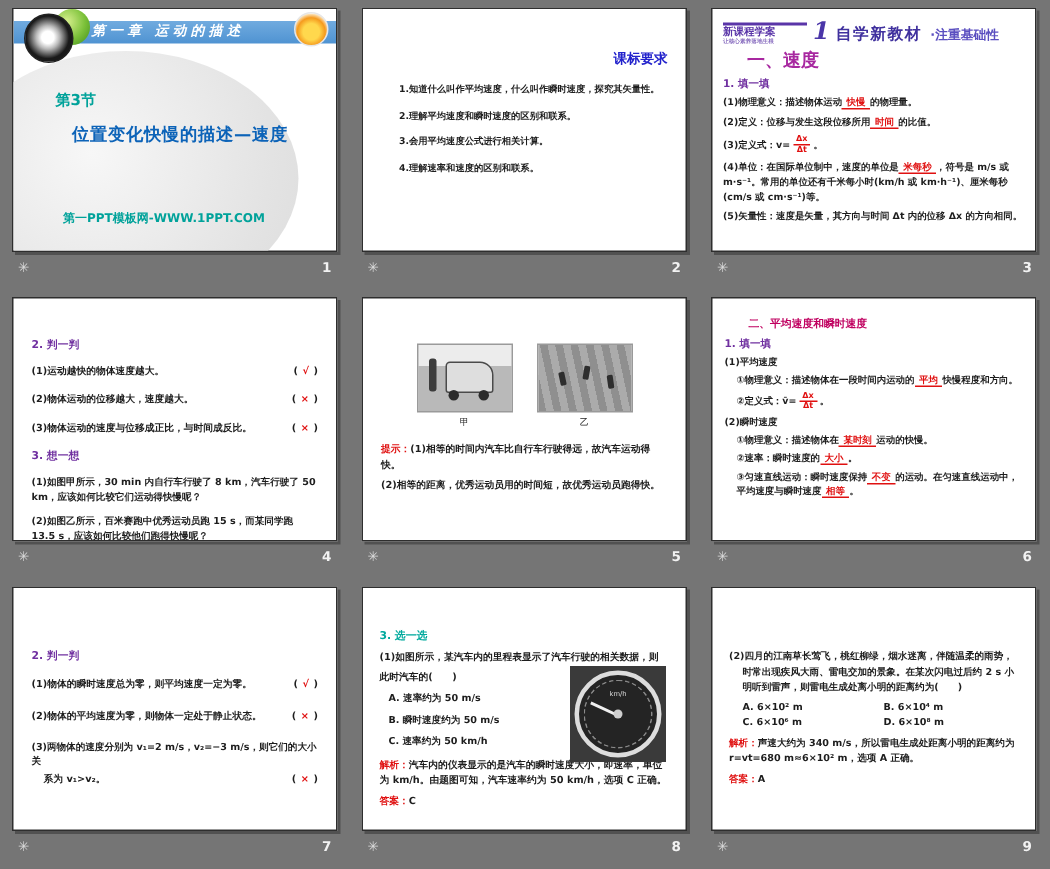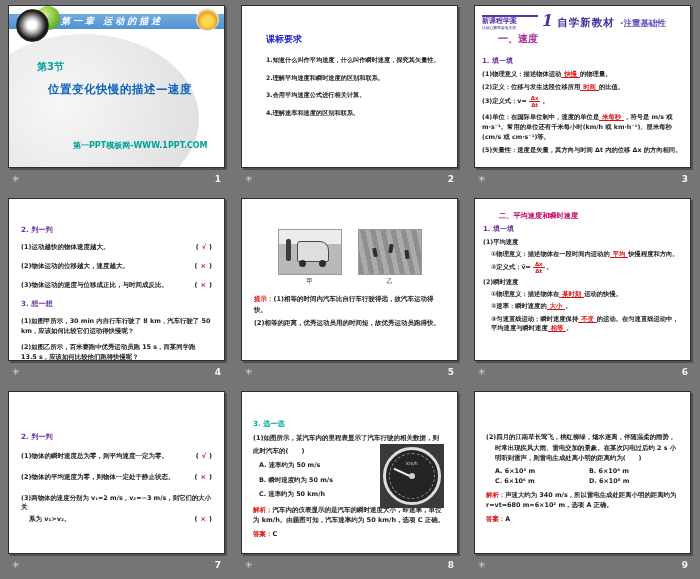--- a/index.html
+++ b/index.html
@@ -31,37 +31,37 @@
   .s1 .banner{position:absolute;top:8px;left:0;right:0;height:15px;background:linear-gradient(#71abdf,#4f93d2);
               color:#fff;font-size:9px;line-height:15px;padding-left:52px;letter-spacing:3px;font-style:italic;}
   .s1 .leaf{position:absolute;top:0;left:27px;width:24px;height:24px;border-radius:50%;z-index:2;
             background:radial-gradient(circle at 35% 35%,#d8f08e,#7cc13a 55%,#3f8c18);}
   .s1 .dandelion{position:absolute;top:3px;left:7px;width:31px;height:31px;border-radius:50%;z-index:3;border:1px solid #222;
             background:radial-gradient(circle at 48% 48%,#ffffff 0 18%,#b9b9b9 34%,#1a1a1a 62%);}
   .s1 .flower{position:absolute;top:2px;right:5px;width:21px;height:21px;border-radius:50%;z-index:2;border:1px solid #e6e6e6;
             background:radial-gradient(circle at 50% 58%,#ffd84d 0 34%,#f59a1e 58%,#fdf6e3 78%);}
   .s1 .section{position:absolute;top:54px;left:28px;color:#00a29a;font-size:10px;}
   .s1 .title{position:absolute;top:76px;left:39px;color:#0c63b8;font-size:11.5px;letter-spacing:.5px;}
-  .s1 .src{position:absolute;top:134px;left:64px;color:#00a29a;font-size:8px;}
+  .s1 .src{position:absolute;top:134px;left:33px;color:#00a29a;font-size:8px;}
 
   
   .s2{padding:27px 12px 0 24px;box-sizing:border-box;}
-  .s2 .h-blue{color:#2323cc;font-size:9px;margin-bottom:10px;}
+  .s2 .h-blue{color:#2323cc;font-size:9px;margin-bottom:10px;text-align:right;}
   .s2 .li{font-size:6.2px;line-height:1.4;margin-bottom:9px;}
 
   
   .s3{padding:5px 7px 0 7px;box-sizing:border-box;}
   .hdr{display:flex;align-items:flex-end;margin-bottom:2px;}
   .logo-block{width:56px;}
   .logo{color:#5a35a8;font-size:7px;border-top:2px solid #5a35a8;line-height:1.2;}
   .slogan{color:#8a6fc0;font-size:4.2px;transform:scale(.9);transform-origin:left;}
   .unit-no{color:#4a35a8;font-size:16px;font-style:italic;font-family:"DejaVu Serif","Liberation Serif",serif;margin:0 4px;}
   .ut{color:#40319e;font-size:10.5px;letter-spacing:1px;}
   .us{color:#5b4fc0;font-size:8.5px;}
-  .h-mag{color:#a828a0;font-size:10px;margin:2px 0 10px 16px;}
+  .h-mag{color:#a828a0;font-size:12px;margin:2px 0 2px 16px;}
   .h-pur{color:#7030a0;font-size:7px;margin:2px 0;}
   .h-teal{color:#00a99d;font-size:7.2px;margin:0 0 4px 0;}
   .h-crim{color:#c00060;font-size:7.2px;margin:2px 0 3px 16px;}
   .ind{padding-left:8px;}
 
   
   .s4{padding:26px 12px 0 12px;box-sizing:border-box;}
   .s4 .h-pur{font-size:7.2px;margin:0 0 8px 0;}
   .s4 p{font-size:6.4px;line-height:1.55;margin:0 0 6px 0;}
 

